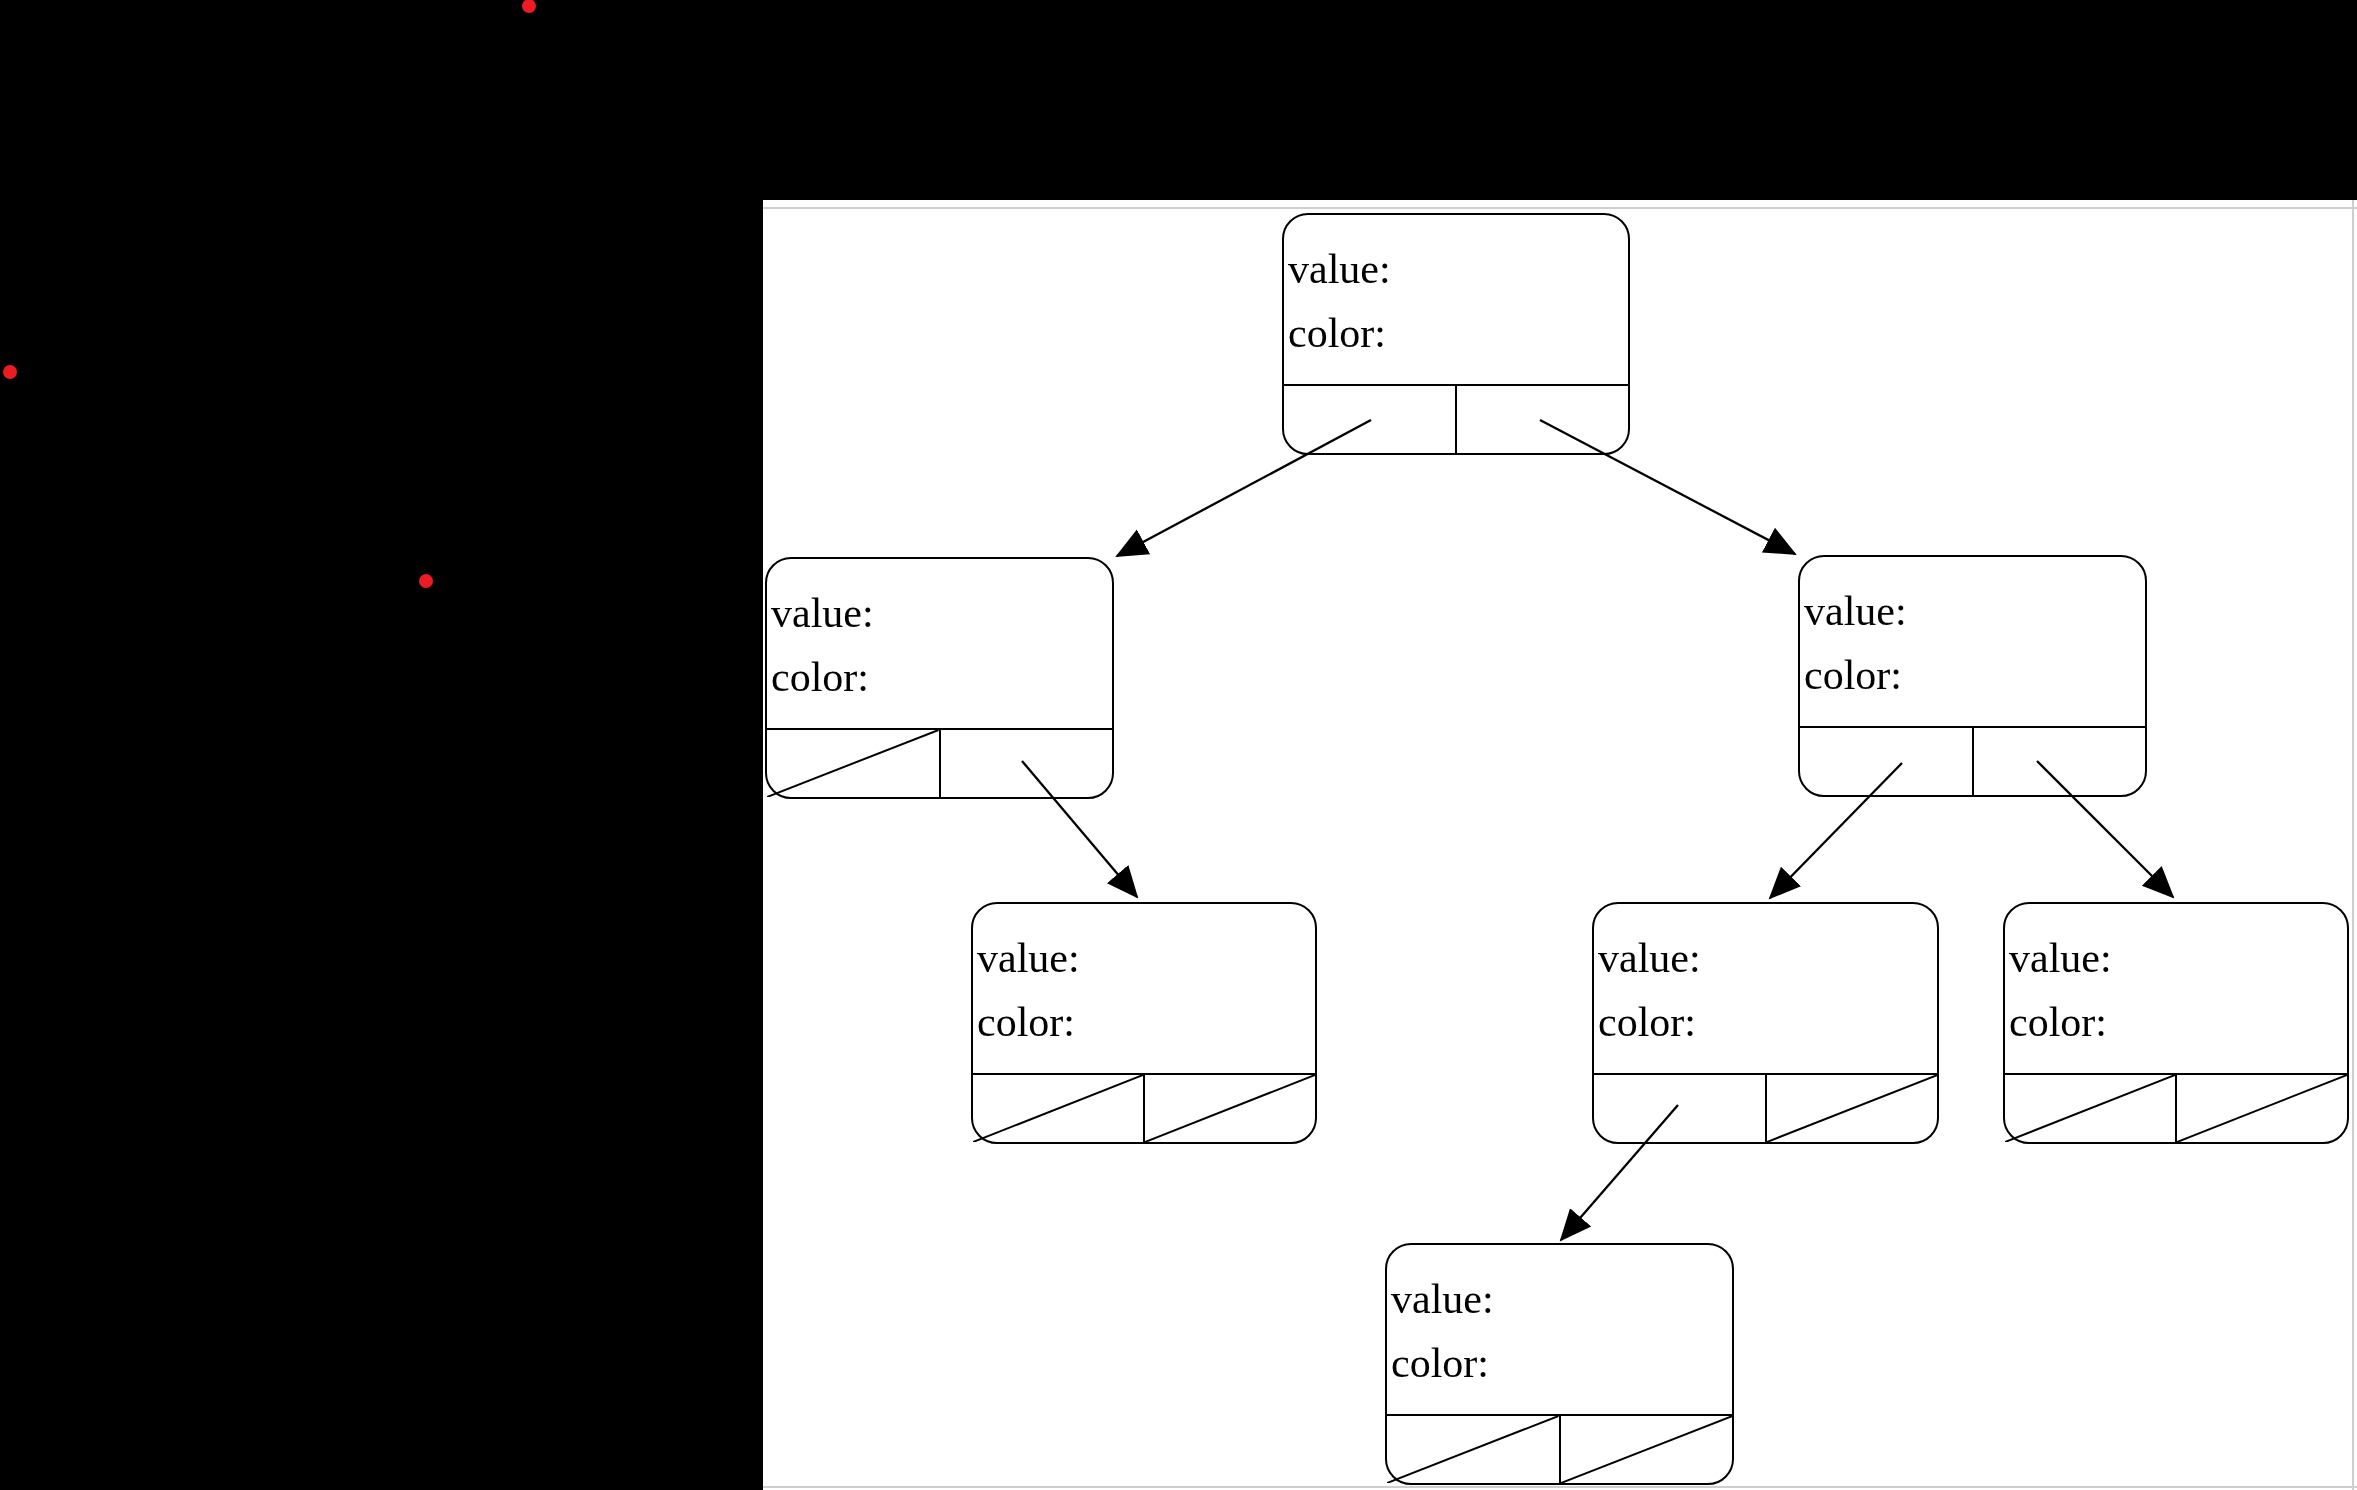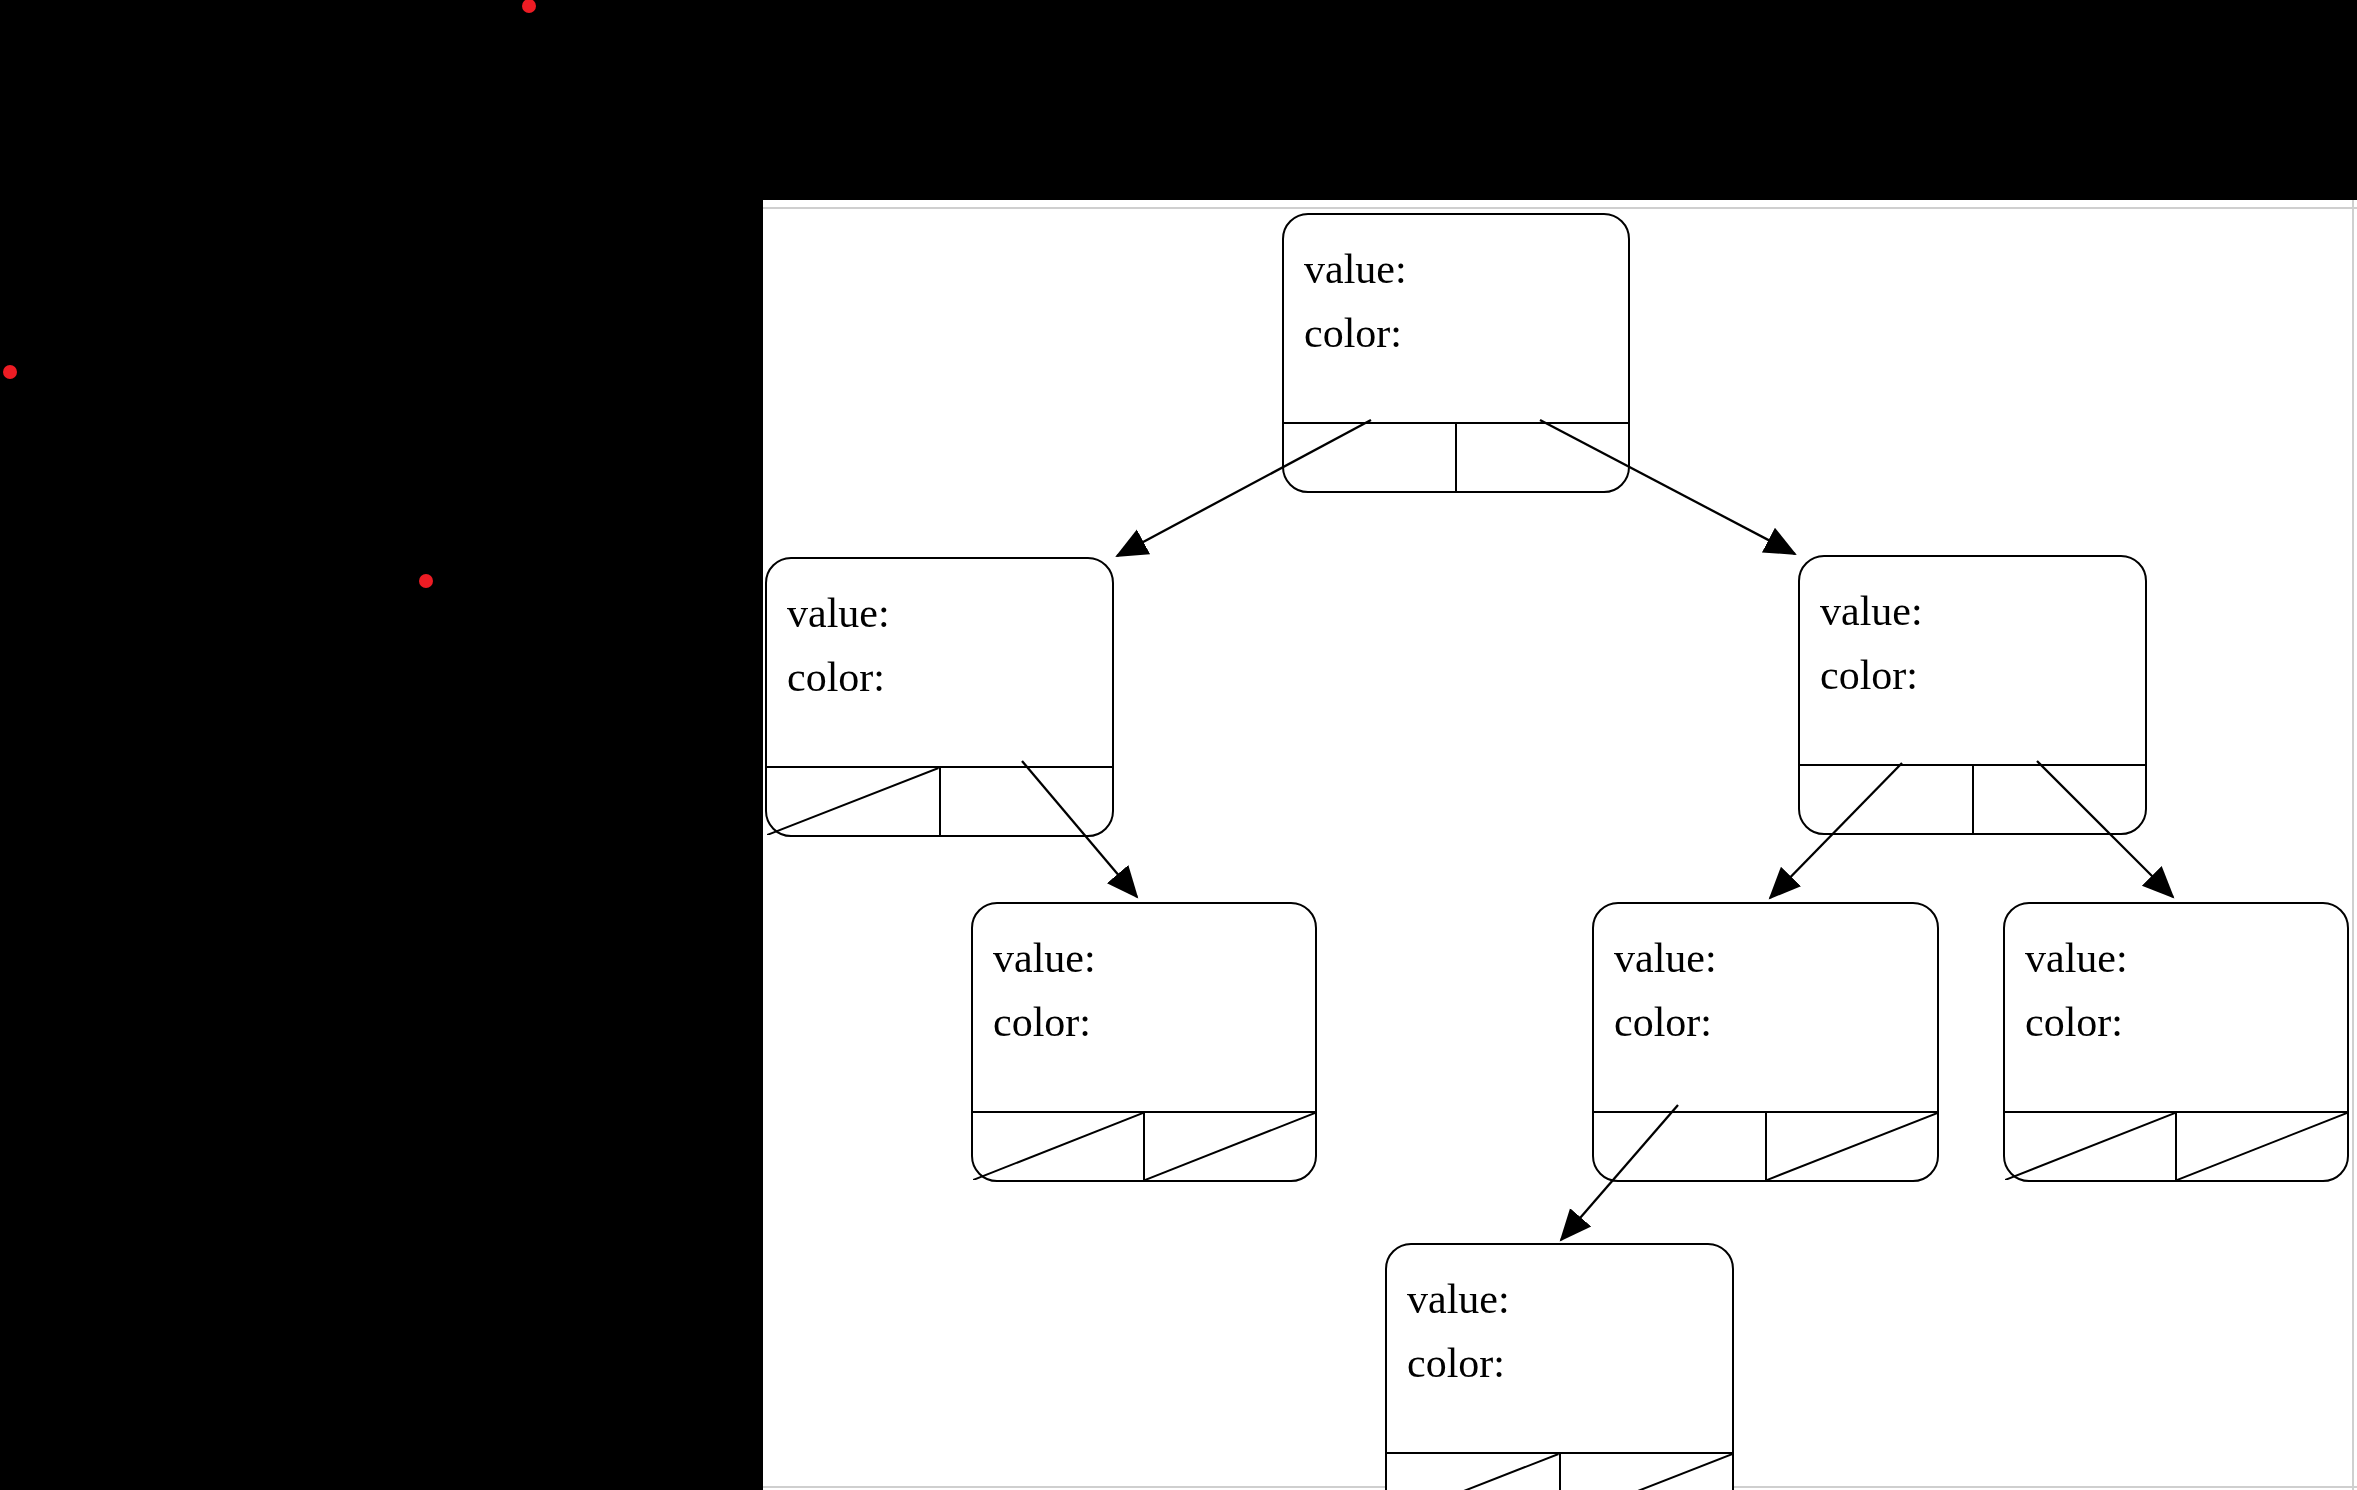--- a/index.html
+++ b/index.html
@@ -29,22 +29,22 @@
   #canvas-bottom-line { left: 0; right: 0; bottom: 2px; height: 2px; }
 
   .node {
     position: absolute;
     border: 2px solid #000000;
     border-radius: 26px;
     background: #ffffff;
     box-sizing: content-box;
   }
   .node-body {
-    height: 207px;
-    padding: 22px 0 0 20px;
+    height: 169px;
+    padding: 22px 0 0 4px;
     box-sizing: border-box;
     font-size: 42px;
     line-height: 64px;
     color: #000000;
   }
   .node-ptrs {
     display: flex;
     height: 69px;
     box-sizing: border-box;
     border-top: 2px solid #000000;

